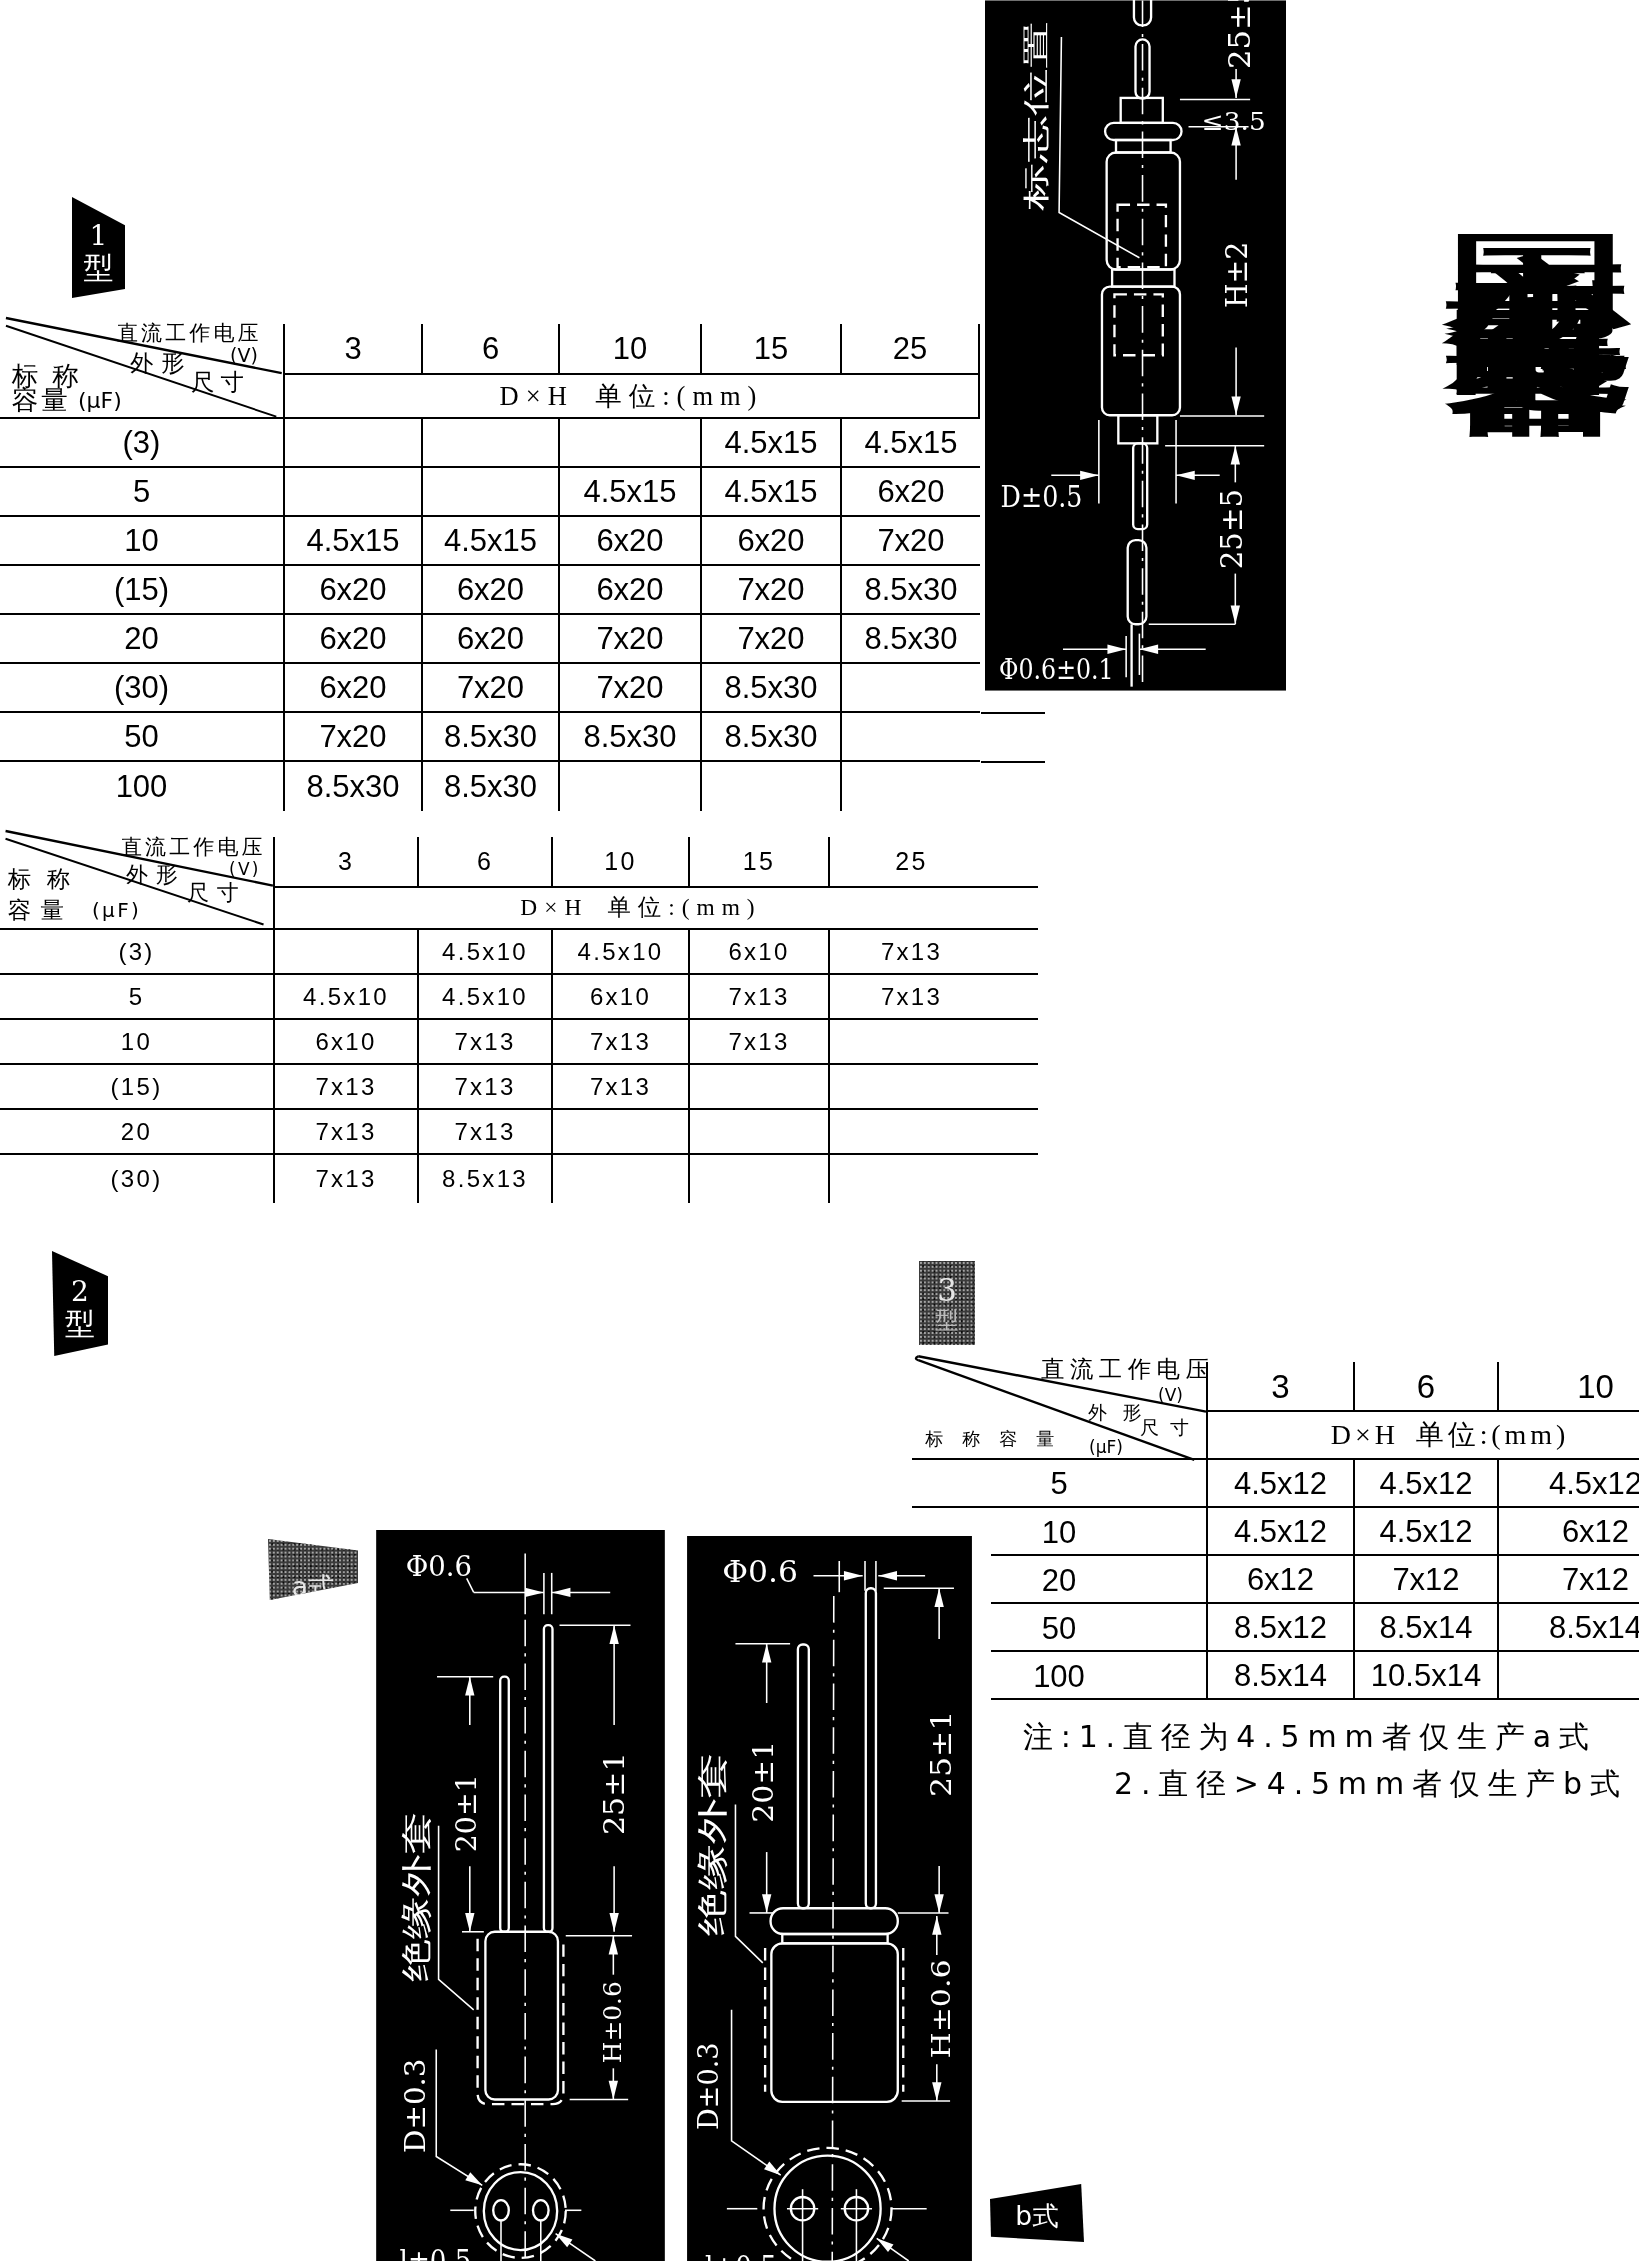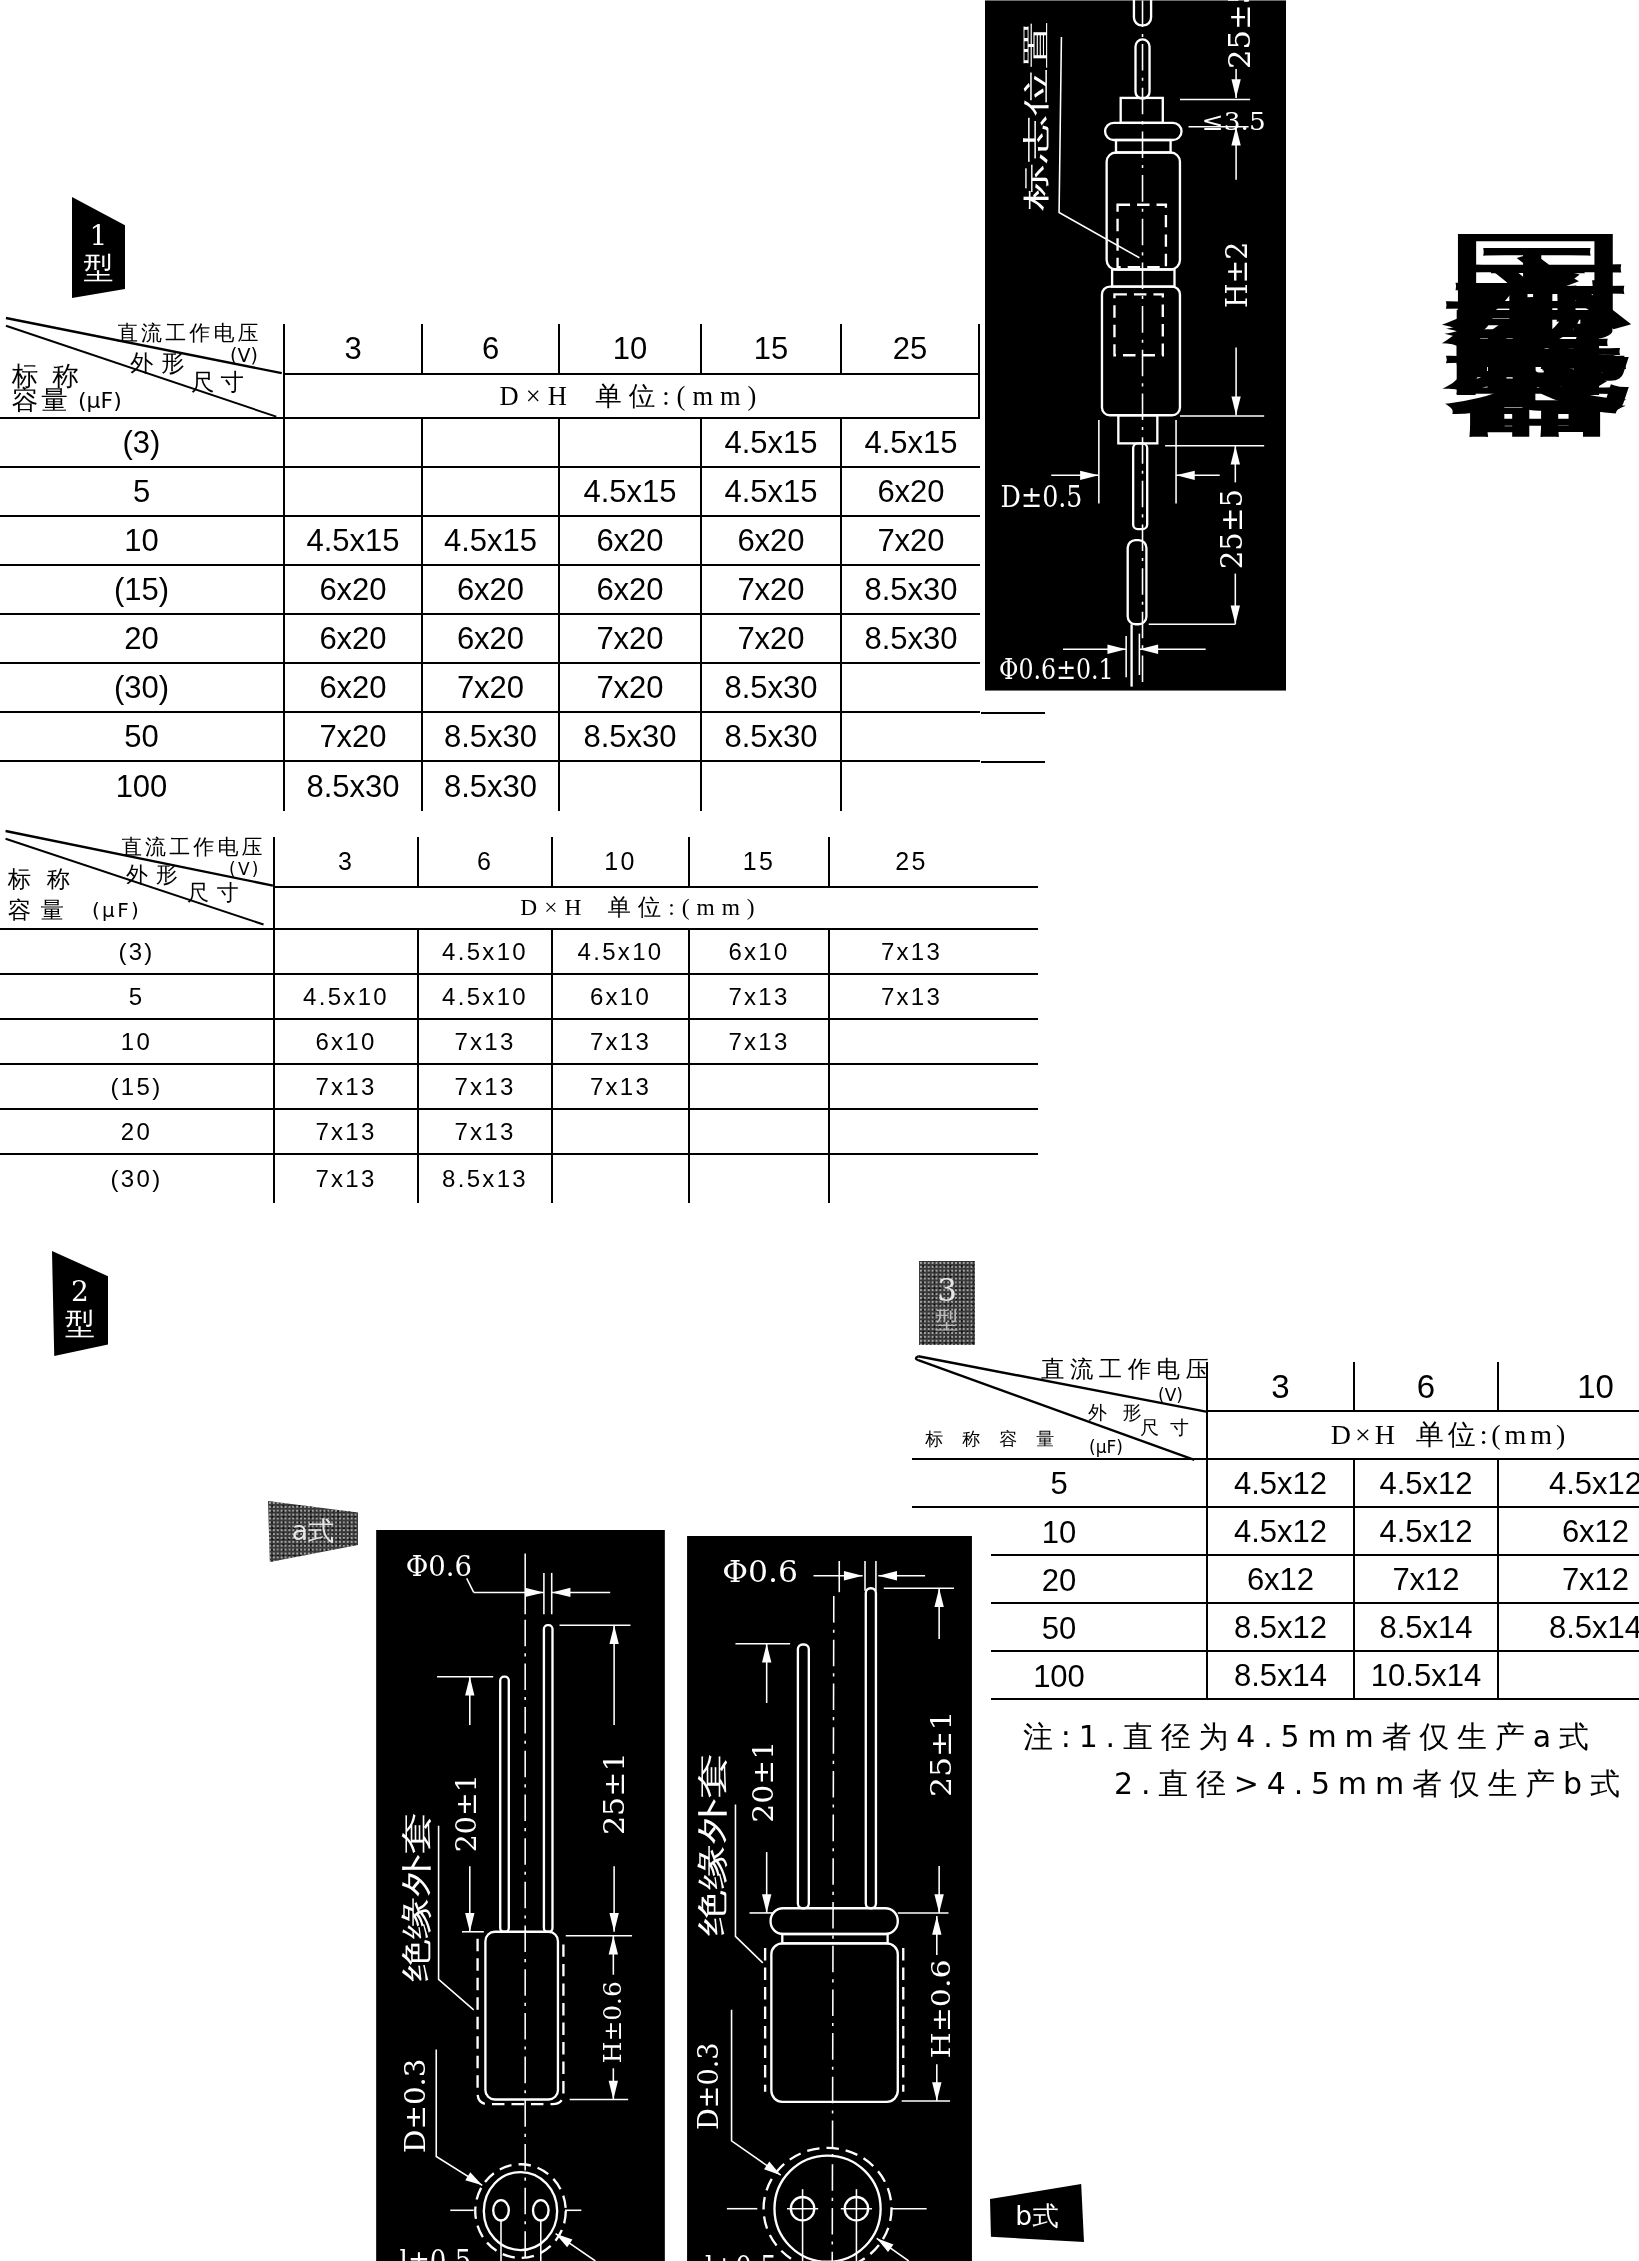--- a/index.html
+++ b/index.html
@@ -26,23 +26,23 @@
     background-color: #3a3a3a;
     background-image: radial-gradient(circle, rgba(255,255,255,0.55) 0.8px, transparent 1.3px),
                       radial-gradient(circle, rgba(0,0,0,0.8) 0.8px, transparent 1.4px);
     background-size: 3.9px 3.9px, 5.5px 5.5px;
     background-position: 0 0, 1.6px 2.3px;
     color: #e6e6e6;
   }
   #badge-3 { left: 919px; top: 1261px; width: 56px; height: 84px; padding-top: 14px; }
   #badge-3 .num { font-size: 31px; }
   #badge-3 .lbl { font-size: 23.4px; color: #bbb; }
-  #badge-a { left: 268px; top: 1501px; width: 90px; height: 61px;
+  #badge-a { left: 268px; top: 1539px; width: 90px; height: 61px;
              clip-path: polygon(0 0, 100% 19%, 100% 72%, 2% 100%);
-             justify-content: center; }
+             justify-content: flex-end; }
   #badge-a .lbl, #badge-b .lbl { font-size: 26.5px; margin: 0; }
   #badge-b { left: 990px; top: 2184px; width: 94px; height: 58px;
              clip-path: polygon(0 26%, 97% 0, 100% 100%, 1% 91%);
              justify-content: center; padding-top: 6.2px; }
 
   
   .title {
     position: absolute; left: 1447px; top: 165px;
     writing-mode: vertical-rl; text-orientation: upright;
     font-family: "DejaVu Sans", sans-serif; font-weight: bold;

